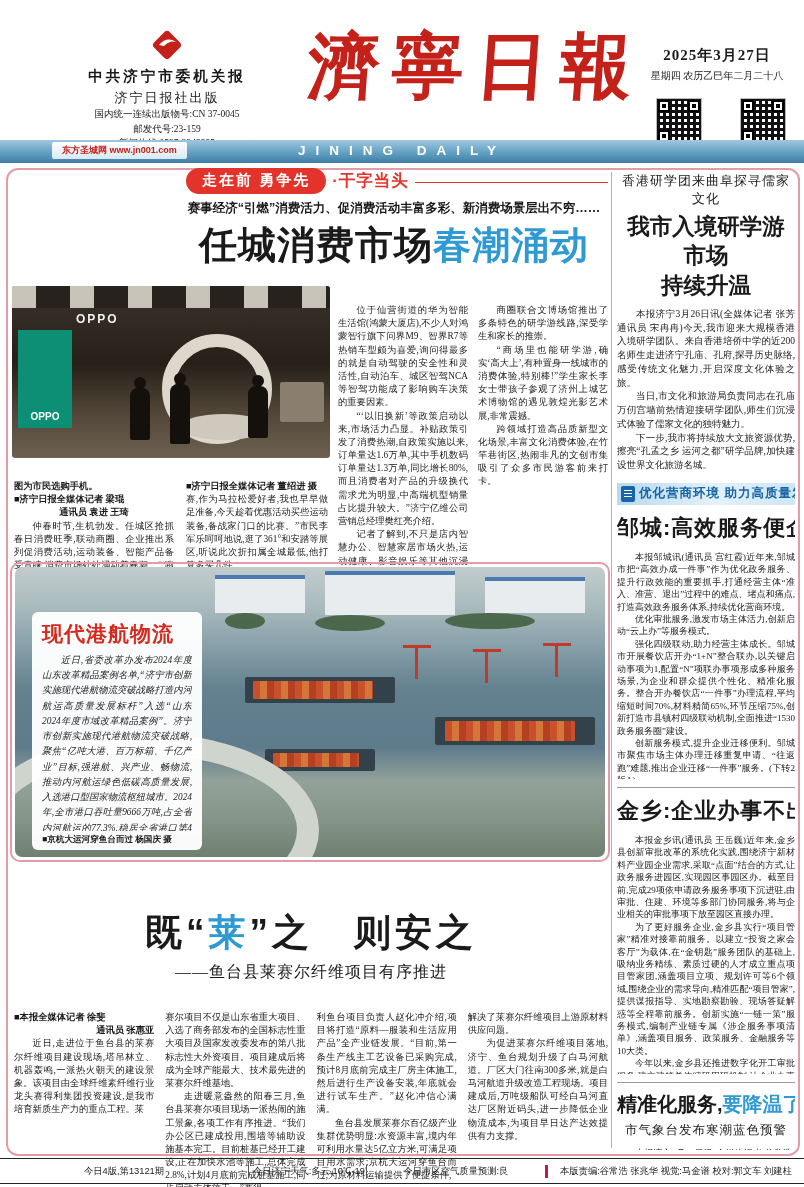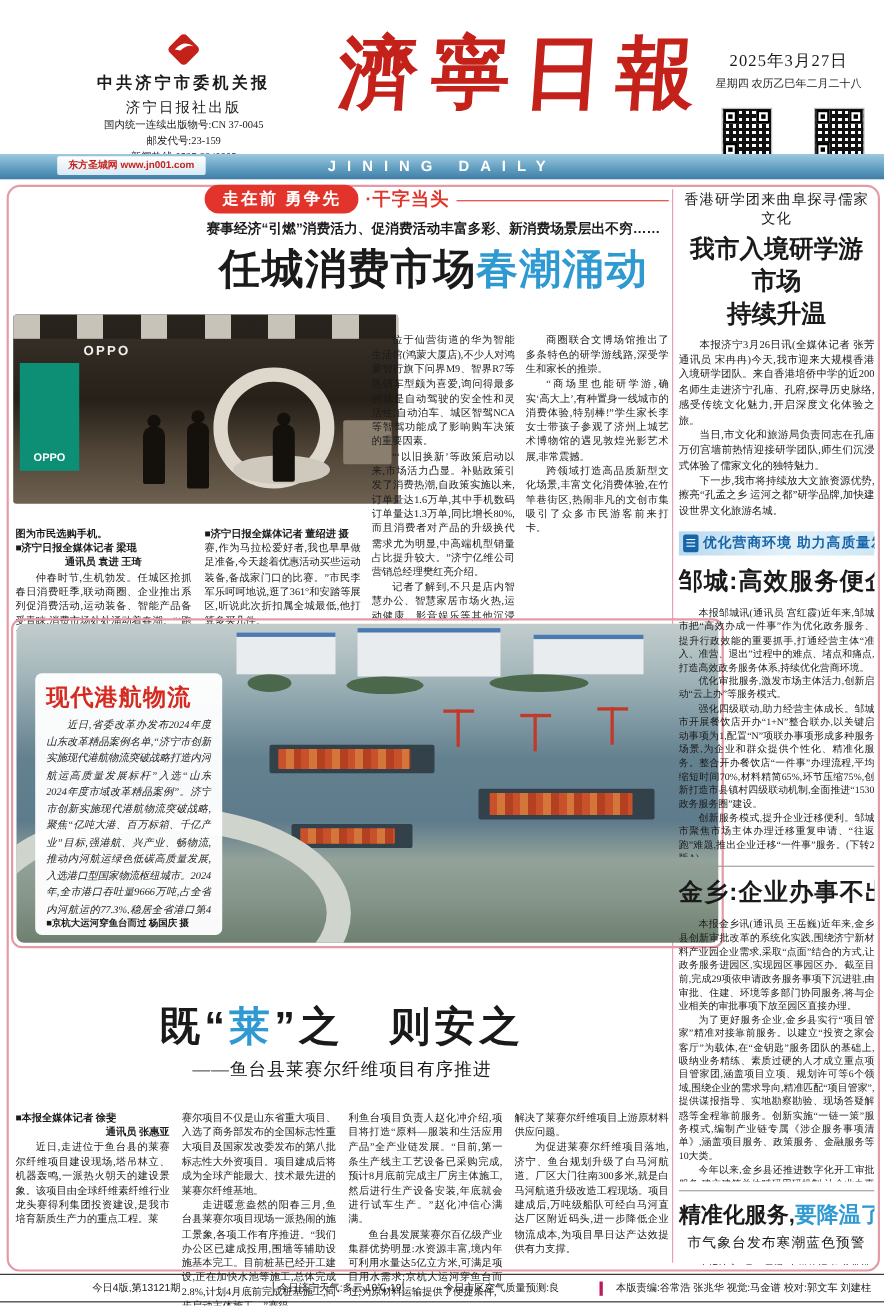--- a/index.html
+++ b/index.html
@@ -9,21 +9,21 @@
   
   .agency{left:48px;top:28px;width:238px;text-align:center;line-height:1.5;}
   .agency .l1{font-size:14.5px;font-weight:bold;letter-spacing:3px;}
   .agency .l2{font-size:13px;letter-spacing:2px;}
   .agency .l3{font-size:9.5px;}
   .logo{width:34px;height:34px;margin:0 auto 4px;}
   .mh-title{left:286px;top:10px;width:380px;text-align:center;color:#c5211b;
             font-size:72px;font-weight:bold;line-height:1.6;letter-spacing:12px;
             transform:skewX(-4deg);white-space:nowrap;}
   .mh-date{left:636px;top:46px;width:162px;text-align:center;}
-  .mh-date .d1{font-size:15px;font-weight:normal;letter-spacing:1px;}
+  .mh-date .d1{font-size:15px;font-weight:bold;letter-spacing:1px;}
   .mh-date .d2{font-size:10px;margin-top:4px;}
   .qr-row{left:646px;top:98px;width:150px;display:flex;justify-content:space-between;}
   .qr-box{width:66px;text-align:center;}
   .qr{position:relative;width:44px;height:44px;margin:0 auto;border:1px solid #bbb;background:
       repeating-linear-gradient(0deg,#111 0 3px,transparent 3px 6px),
       repeating-linear-gradient(90deg,#111 0 3px,#fff 3px 6px);}
   .qr i{position:absolute;width:8px;height:8px;border:2px solid #000;background:#fff;}
   .qr i::after{content:"";position:absolute;inset:2px;background:#000;}
   .qr .tl{left:1px;top:1px}.qr .tr{right:1px;top:1px}.qr .bl{left:1px;bottom:1px}
   .qr-label{font-size:7.5px;margin-top:2px;white-space:nowrap;}
@@ -48,37 +48,37 @@
   
   .lead-head{left:176px;top:200px;width:436px;text-align:center;}
   .lead-kicker{font-size:12.5px;font-weight:bold;white-space:nowrap;font-family:"Liberation Sans",sans-serif;}
   .lead-title{margin-top:8px;font-size:38px;font-weight:bold;line-height:1.1;
               font-family:"Liberation Sans",sans-serif;white-space:nowrap;letter-spacing:1px;}
   .blue{color:#2f9ad2;}
   .t{font-size:9.3px;line-height:1.42;text-align:justify;overflow:hidden;margin-top:18px;}
   .t p{margin:0;text-indent:2em;}
   .t p.noind{text-indent:0;}
   .cap{font-weight:bold;}
-  .lead-photo{left:12px;top:286px;width:350px;height:172px;border-radius:3px;overflow:hidden;
+  .lead-photo{left:12px;top:286px;width:318px;height:172px;border-radius:3px;overflow:hidden;
               background:linear-gradient(180deg,#3a332c 0%,#262019 45%,#4f4436 72%,#6e6152 100%);}
   .lp-ceiling{position:absolute;left:0;top:0;right:0;height:22px;opacity:.8;
       background:repeating-linear-gradient(90deg,rgba(255,252,240,.9) 0 24px,rgba(35,30,25,.95) 24px 58px);}
   .lp-brand{position:absolute;left:64px;top:26px;color:#f2f2ee;font-family:"Liberation Sans",sans-serif;
             font-size:12px;font-weight:bold;letter-spacing:2px;}
   .lp-green{position:absolute;left:6px;top:44px;width:54px;height:92px;background:#0c8f74;
             display:flex;align-items:flex-end;justify-content:center;color:#fff;
             font-family:"Liberation Sans",sans-serif;font-size:10px;font-weight:bold;padding-bottom:6px;}
   .lp-ring{position:absolute;right:58px;top:48px;width:84px;height:84px;border-radius:50%;
            border:13px solid #ded8cc;}
   .lp-base{position:absolute;right:62px;top:128px;width:88px;height:26px;border-radius:50%;background:#cfc9bd;}
   .lp-counter{position:absolute;right:6px;top:96px;width:44px;height:40px;background:#8a7f6e;border-radius:2px;}
   .fig{position:absolute;width:20px;height:52px;background:#14100c;border-radius:8px 8px 2px 2px;}
   .fig::before{content:"";position:absolute;left:4px;top:-11px;width:12px;height:12px;border-radius:50%;background:#14100c;}
   
-  .port{left:10px;top:562px;width:596px;height:296px;border:2px solid #e59aa8;border-radius:10px;padding-left:48px;}
+  .port{left:10px;top:562px;width:596px;height:296px;border:2px solid #e59aa8;border-radius:10px;}
   .port-photo{position:absolute;inset:3px;border-radius:7px;overflow:hidden;
       background:linear-gradient(180deg,#c2cccd 0%,#a8babd 14%,#8aa2ab 26%,#64818f 42%,#5e7b8c 62%,#93a29a 74%,#86968a 86%,#6e8070 100%);}
   .pp-bld{position:absolute;background:#e8ecee;border-top:4px solid #4a7ab0;}
   .pp-tree{position:absolute;background:#3d5a3a;border-radius:50%;opacity:.85;}
   .pp-barge{position:absolute;background:#33414a;border-radius:2px;}
   .pp-cont{position:absolute;border-radius:1px;
       background:repeating-linear-gradient(90deg,#c8502a 0 7px,#d4753a 7px 14px,#b34020 14px 21px);}
   .pp-crane{position:absolute;width:3px;height:34px;background:#c03a2a;}
   .pp-crane::after{content:"";position:absolute;left:-12px;top:0;width:28px;height:3px;background:#c03a2a;}
   .pp-road{position:absolute;left:-40px;bottom:-70px;width:300px;height:150px;border-radius:50%;

